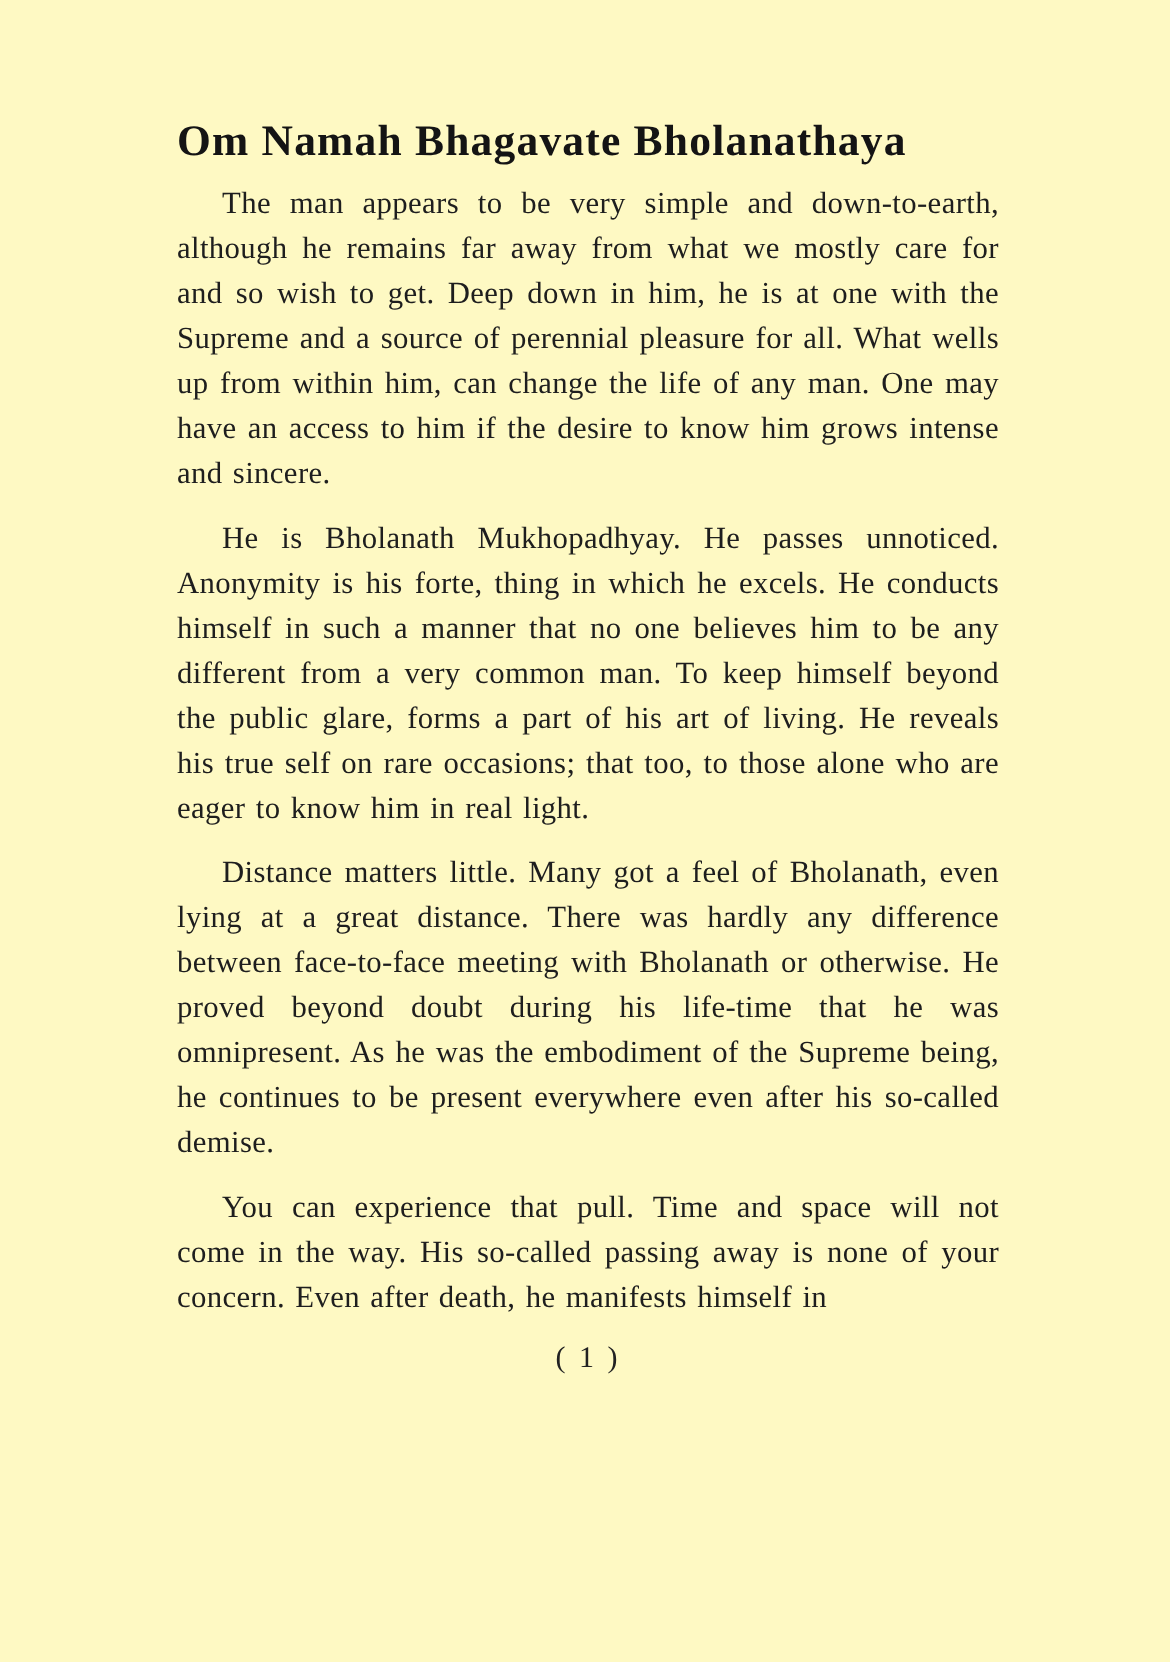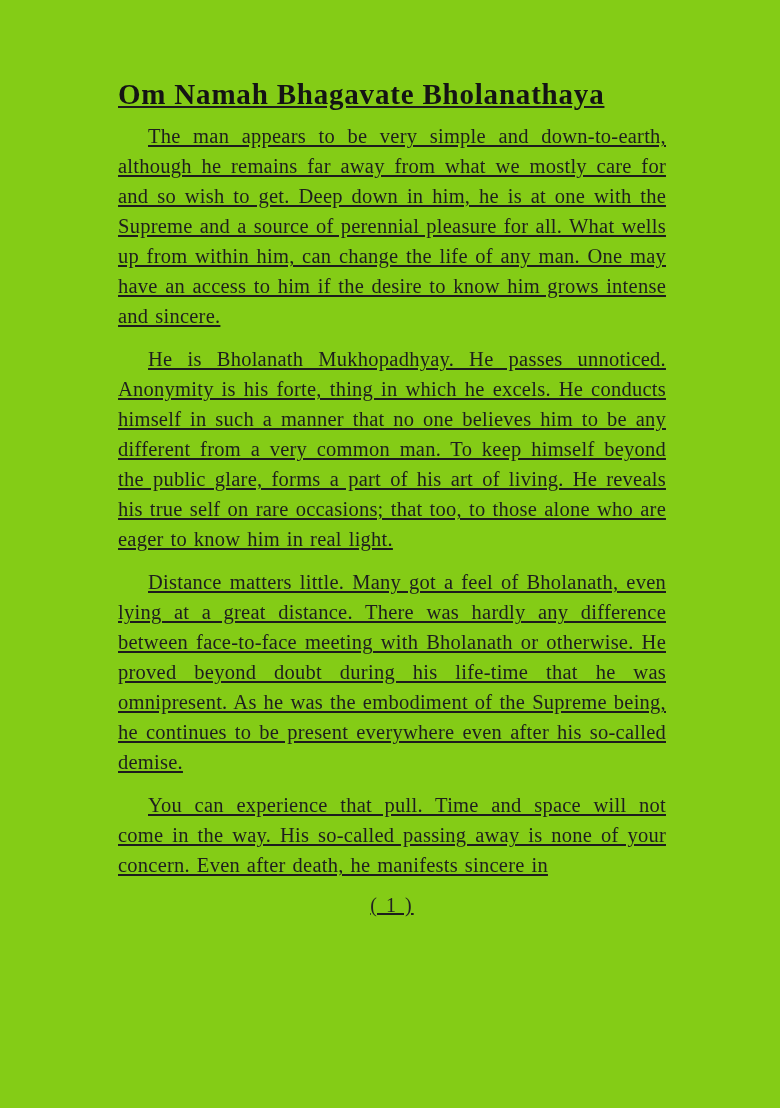--- a/index.html
+++ b/index.html
@@ -4,27 +4,26 @@
 <style>
   html, body {
     margin: 0;
     padding: 0;
     background: #ffffff;
   }
   .scan-page {
     position: relative;
     width: 780px;
     height: 1108px;
-    background: #84cc16;
+    background: #fef9c3;
     overflow: hidden;
     font-family: "Liberation Serif", "DejaVu Serif", serif;
     color: #1d1d1d;
     box-sizing: border-box;
     padding: 78px 114px 0 118px;
-    text-decoration: underline;
   }
   .page-title {
     font-family: "Liberation Serif", "DejaVu Serif", serif;
     font-weight: bold;
     font-size: 29px;
     letter-spacing: 0.8px;
     color: #141414;
     margin: 0 0 10px 0;
     line-height: 1.15;
     white-space: nowrap;
@@ -50,17 +49,17 @@
 </head>
 <body>
 
 <div class="scan-page">
   <h1 class="page-title">Om Namah Bhagavate Bholanathaya</h1>
 
   <div class="body-text">
     <p>The man appears to be very simple and down-to-earth, although he remains far away from what we mostly care for and so wish to get. Deep down in him, he is at one with the Supreme and a source of perennial pleasure for all. What wells up from within him, can change the life of any man. One may have an access to him if the desire to know him grows intense and sincere.</p>
     <p>He is Bholanath Mukhopadhyay. He passes unnoticed. Anonymity is his forte, thing in which he excels. He conducts himself in such a manner that no one believes him to be any different from a very common man. To keep himself beyond the public glare, forms a part of his art of living. He reveals his true self on rare occasions; that too, to those alone who are eager to know him in real light.</p>
     <p>Distance matters little. Many got a feel of Bholanath, even lying at a great distance. There was hardly any difference between face-to-face meeting with Bholanath or otherwise. He proved beyond doubt during his life-time that he was omnipresent. As he was the embodiment of the Supreme being, he continues to be present everywhere even after his so-called demise.</p>
-    <p>You can experience that pull. Time and space will not come in the way. His so-called passing away is none of your concern. Even after death, he manifests sincere in</p>
+    <p>You can experience that pull. Time and space will not come in the way. His so-called passing away is none of your concern. Even after death, he manifests himself in</p>
   </div>
 
   <div class="page-number">( 1 )</div>
 </div>
 
 </body></html>

